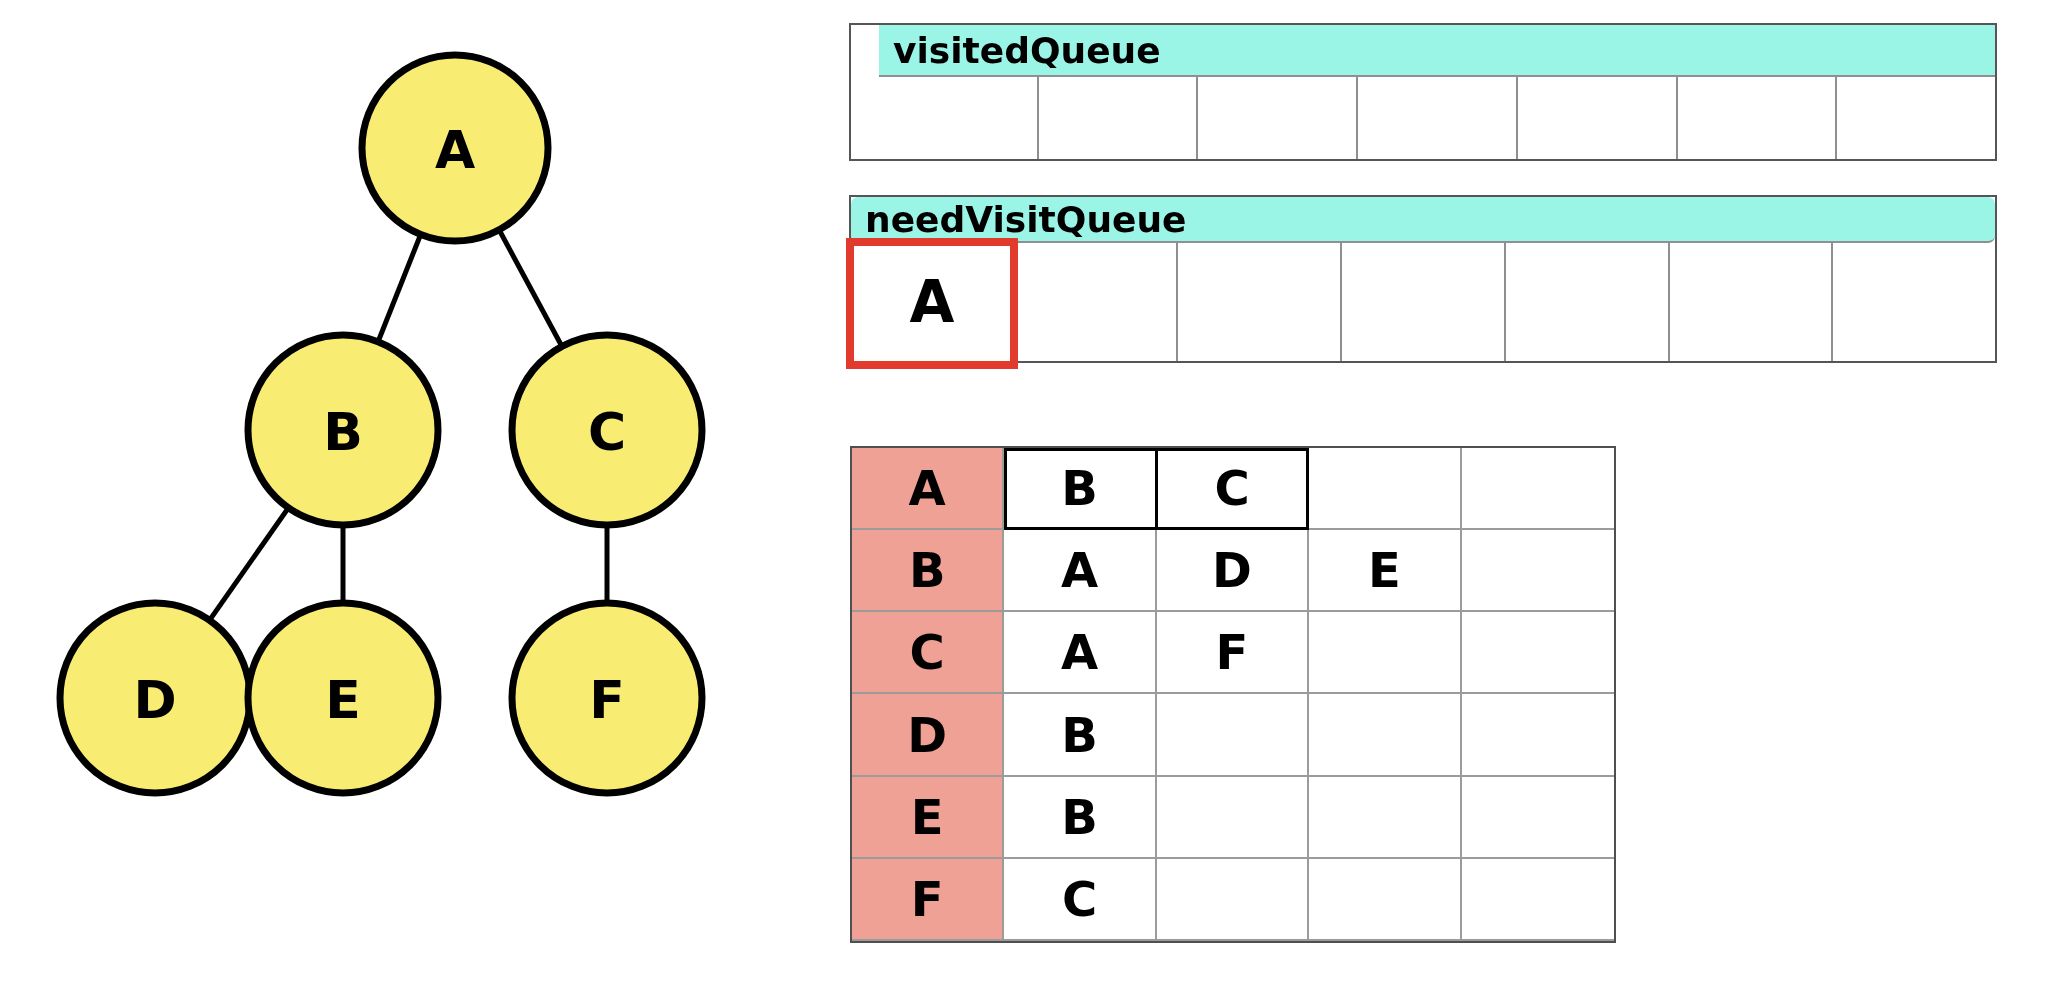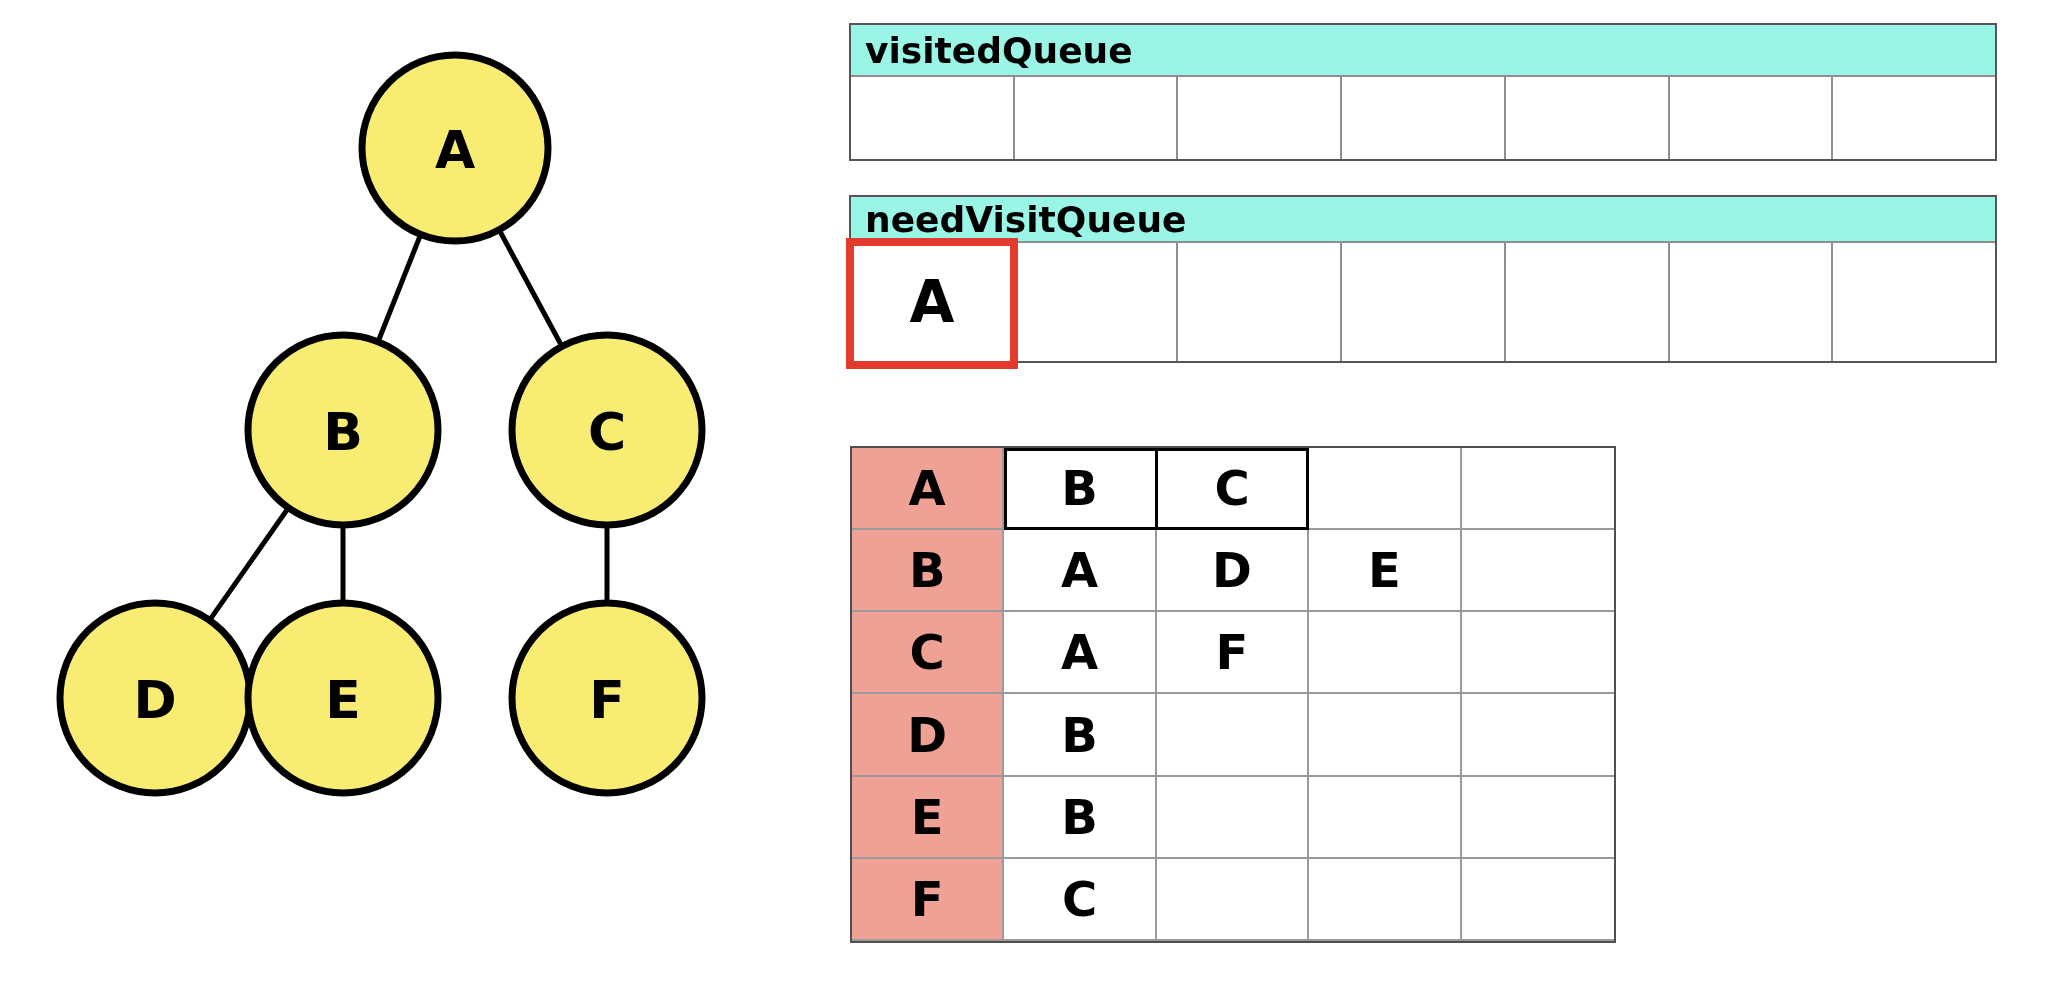--- a/index.html
+++ b/index.html
@@ -26,33 +26,33 @@
   .qtable {
     position: absolute;
     left: 849px;
     width: 1148px;
     box-sizing: border-box;
     border: 2px solid #555555;
     background: #ffffff;
     display: flex;
     flex-direction: column;
   }
-  .qt-visited { top: 23px;  height: 138px; }
+  .qt-visited { top: 23px;  height: 138px; padding-left: 28px; }
   .qt-need    { top: 195px; height: 168px; }
 
   .qheader {
     background: #9AF5E7;
     border-bottom: 2px solid #8f8f8f;
     box-sizing: border-box;
     display: flex; align-items: center;
     padding-left: 14px;
     font-size: 36px; font-weight: 700; color: #000000;
   }
   .qt-visited .qheader { height: 52px; }
-  .qt-need    .qheader { height: 46px; }
+  .qt-need    .qheader { height: 46px; border-radius: 7px; }
 
   .qrow { display: flex; flex: 1 1 auto; }
   .qcell {
     flex: 1 1 0;
     border-right: 2px solid #8f8f8f;
     position: relative;
     display: flex; align-items: center; justify-content: center;
     font-size: 58px; font-weight: 700; color: #000000;
     box-sizing: border-box;
   }

